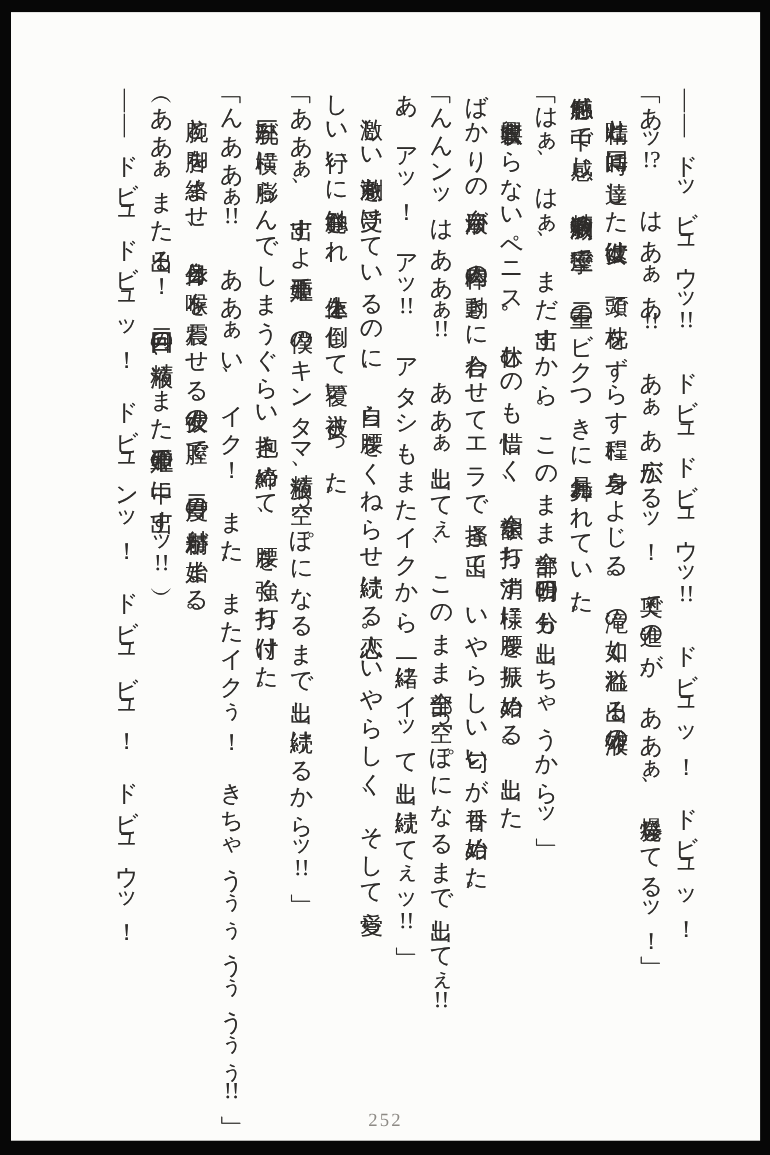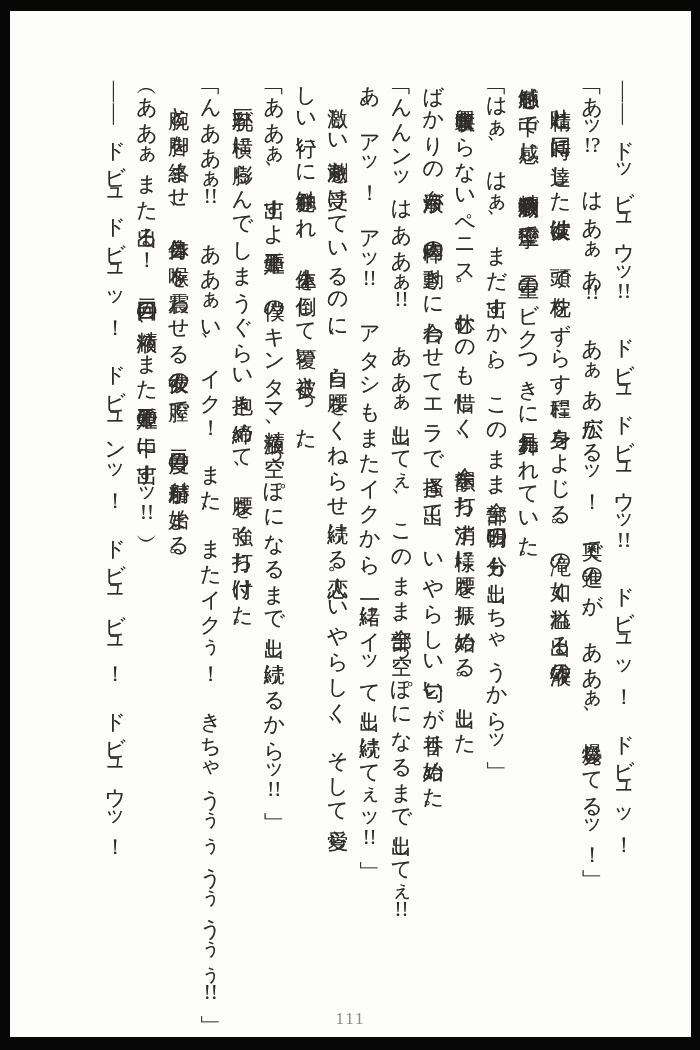--- a/index.html
+++ b/index.html
@@ -79,15 +79,15 @@
         <div class="line indent-none">あ、アッ！　アッ<span class="tcy">!!</span>　アタシもまたイクから、一緒にイッて出し続けてぇッ<span class="tcy">!!</span>」</div>
         <div class="line indent-full">激しい刺激を受けているのに、自ら腰をくねらせ続ける恋人。いやらしく、そして愛ら</div>
         <div class="line indent-none">しい行いに触発され、上体を倒して覆い被さった。</div>
         <div class="line indent-half">「ああぁ、出すよ千亜姫！　僕のキンタマ精液、空っぽになるまで出し続けるからッ<span class="tcy">!!</span>」</div>
         <div class="line indent-full">巨乳が横に膨らんでしまうぐらい抱き締めて、腰を強く打ち付けた。</div>
         <div class="line indent-half">「んああぁ<span class="tcy">!!</span>　ああぁい、イク！　また、またイクぅ！　きちゃうぅぅうぅうぅぅ<span class="tcy">!!</span>」</div>
         <div class="line indent-full">腕と脚を絡ませ、身体と喉を震わせる彼女の膣で、二度目の射精が始まる。</div>
         <div class="line indent-half">（ああぁまた出る！　二回目の精液、また千亜姫の中に出すッ<span class="tcy">!!</span>）</div>
         <div class="line indent-half">――ドビュドビュッ！　ドビュンッ！　ドビュビュ！　ドビュウッ！</div>
       </div>
-    <div class="page-number">111</div>
+    <div class="page-number">252</div>
   </div>
 </div>
 
 </body></html>

